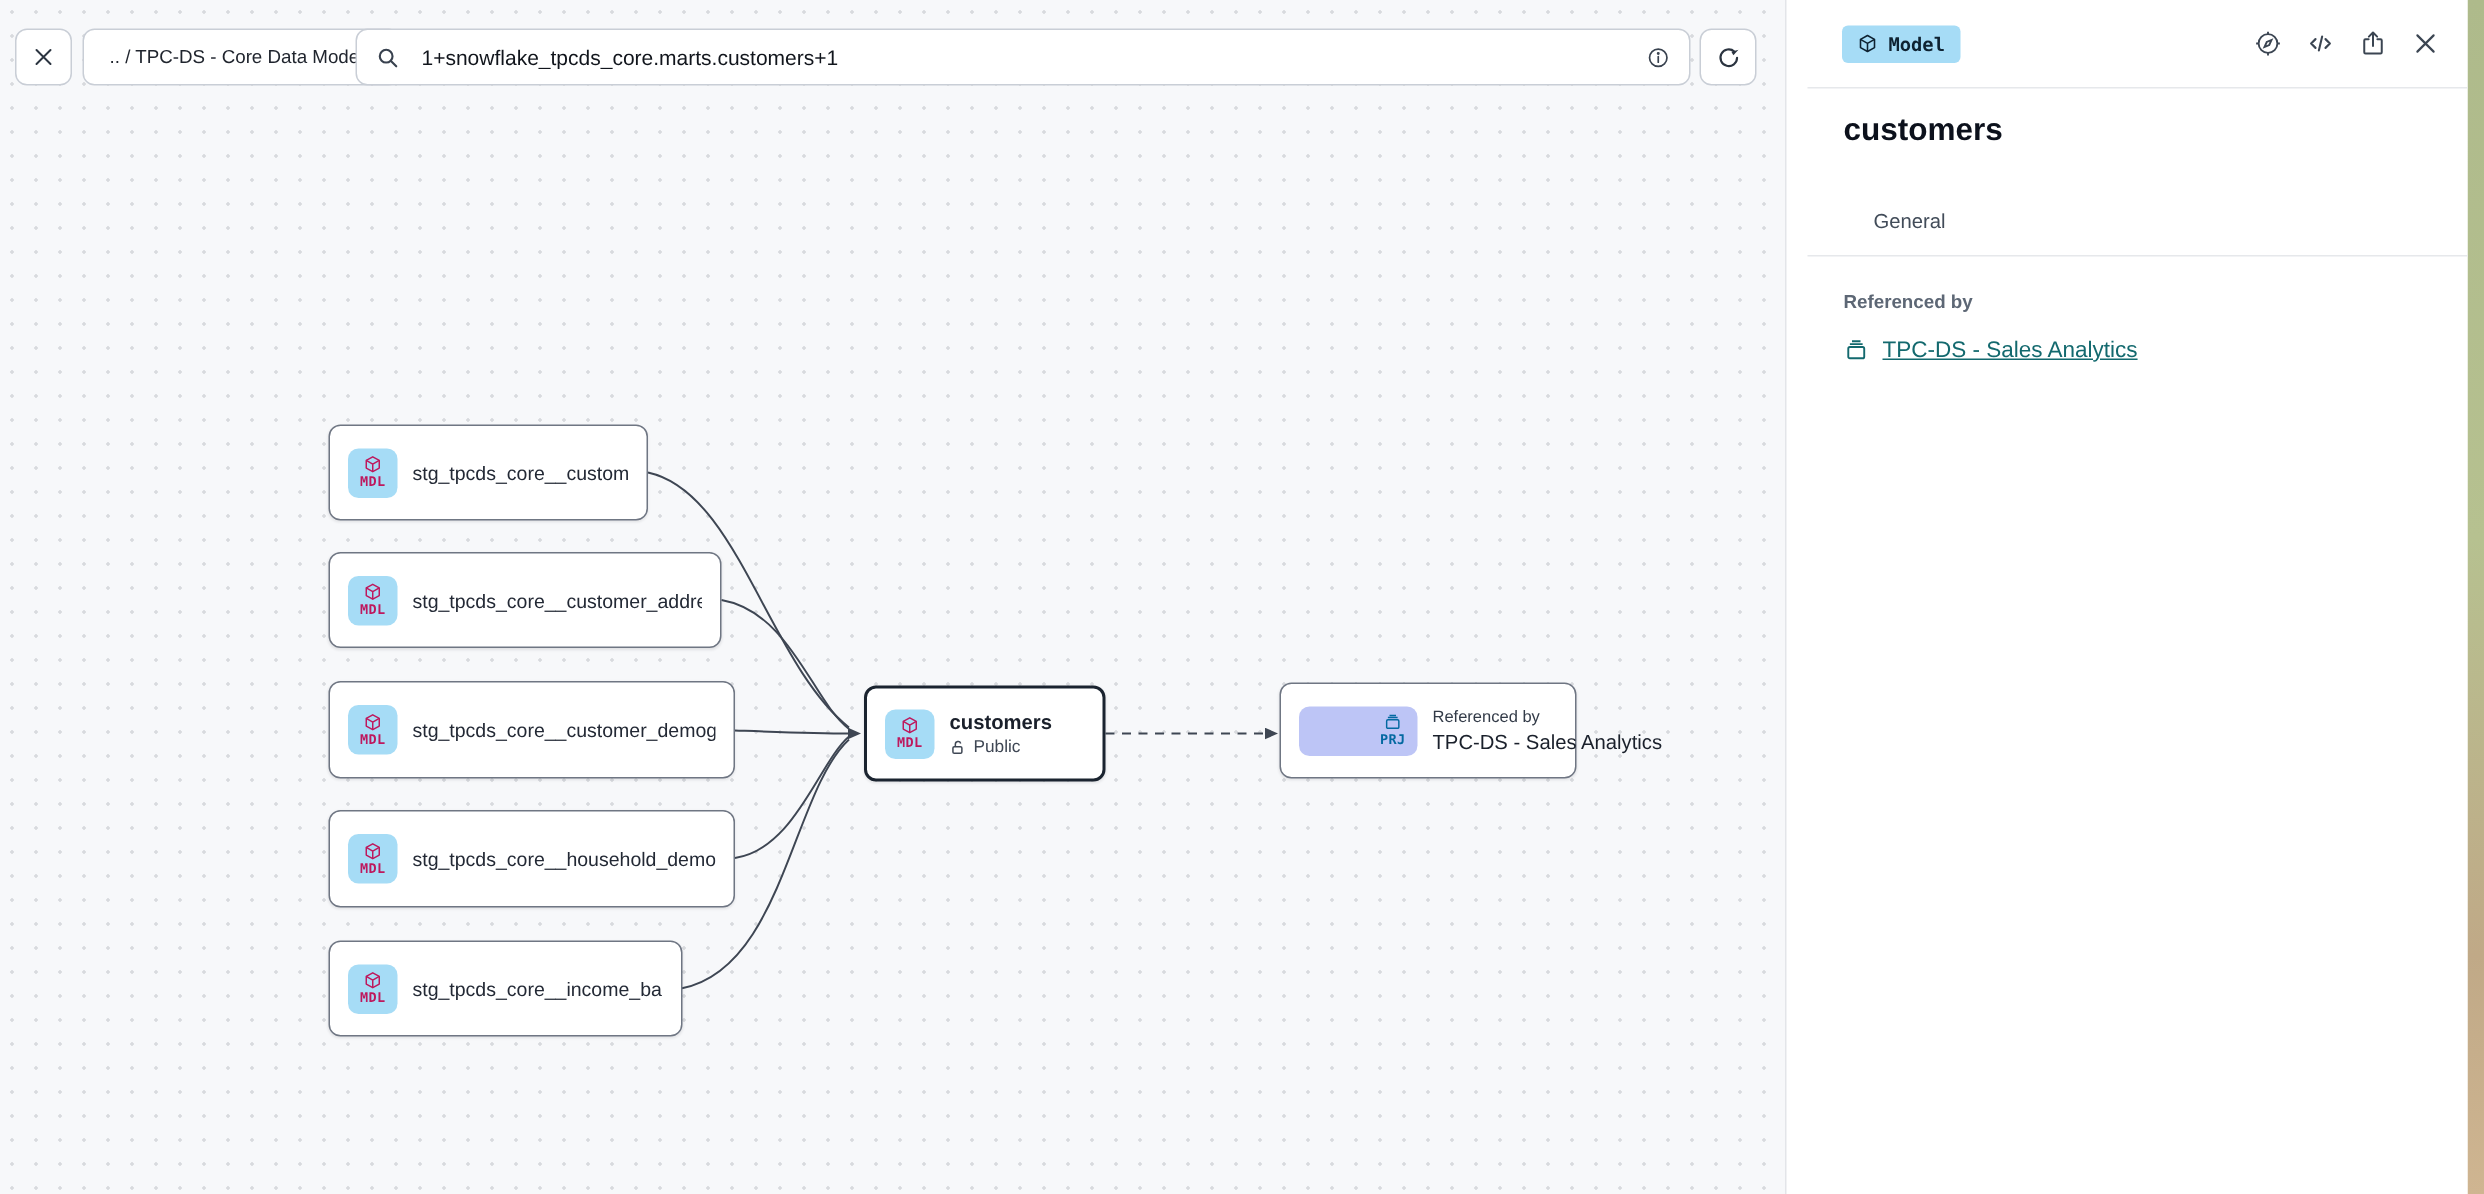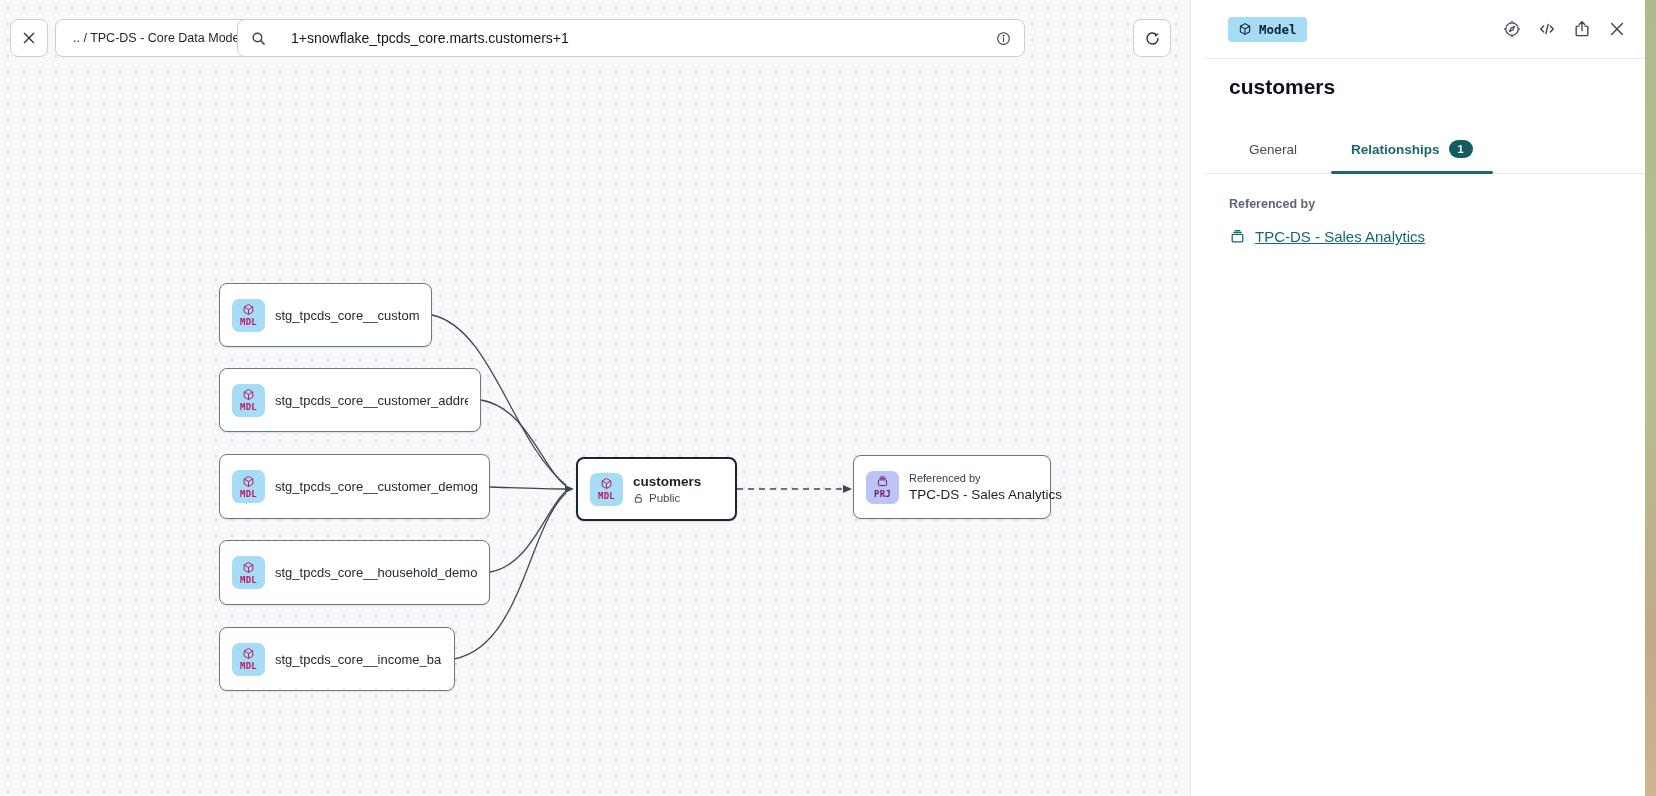--- a/index.html
+++ b/index.html
@@ -12,37 +12,37 @@
           background-image:radial-gradient(circle,#d8dade 1px,transparent 1.3px);
           background-size:16px 16px;}
   .edges{position:absolute;left:0;top:0;pointer-events:none;z-index:1;}
 
   
   .tb-btn{position:absolute;top:19px;height:38px;box-sizing:border-box;background:#fff;
           border:1px solid #c9ced6;border-radius:8px;display:flex;align-items:center;
           justify-content:center;color:#2b3440;z-index:5;cursor:pointer;}
   .close-btn{left:10px;width:38px;}
   .crumb-btn{left:55px;padding:0 17px;font-size:12.5px;font-weight:500;color:#20252e;}
-  .search-bar{position:absolute;left:237px;top:19px;width:788px;height:38px;box-sizing:border-box;
+  .search-bar{position:absolute;left:237px;top:19px;width:890px;height:38px;box-sizing:border-box;
           background:#fff;border:1px solid #c9ced6;border-radius:8px;display:flex;
-          align-items:center;padding:0 12px;gap:22px;z-index:5;color:#39424f;}
+          align-items:center;padding:0 12px;gap:12px;z-index:5;color:#39424f;}
   .search-bar input{flex:1;border:none;outline:none;background:transparent;
           font-family:"Liberation Sans",sans-serif;font-size:14px;color:#11151c;}
   .refresh-btn{left:1133px;width:38px;}
 
   
   .node{position:absolute;box-sizing:border-box;background:#fff;border:1px solid #6f7683;
         border-radius:8px;display:flex;align-items:center;gap:10px;padding:0 12px;
         box-shadow:0 1px 2px rgba(20,24,31,.10);z-index:2;cursor:pointer;}
   .node.selected{border:2px solid #1b2430;}
   .node-label{font-size:13px;color:#232935;white-space:nowrap;overflow:hidden;}
   .badge-sq{width:33px;height:33px;border-radius:7px;display:flex;flex-direction:column;
         align-items:center;justify-content:center;flex:none;}
   .badge-mdl{background:#a6dcf6;color:#be185d;}
-  .badge-prj{background:#bdc5f6;color:#701a75;}
+  .badge-prj{background:#bdc5f6;color:#0369a1;padding-left:46px;}
   .badge-sq svg{width:13px;height:13px;}
   .badge-sq .bt{font-family:"DejaVu Sans Mono",monospace;font-size:9px;font-weight:700;
         line-height:1;margin-top:2px;letter-spacing:.2px;}
   .ncol{display:flex;flex-direction:column;gap:3px;}
   .nname{font-size:13.5px;font-weight:600;color:#1a202b;}
   .nvis{display:flex;align-items:flex-end;gap:5px;font-size:11.5px;color:#3f4754;}
   .nvis svg{width:11px;height:11px;}
   .novr{font-size:11px;color:#333b48;}
   .nlab2{font-size:13.5px;color:#1a202b;white-space:nowrap;}
 
@@ -266,24 +266,20 @@
     </div>
 
     <div class="panel-body">
       <h1 class="panel-title">customers</h1>
     </div>
 
     <div class="tabs">
       <span class="tab">
         <span>General</span>
       </span>
-      <span class="tab active">
-        <span>Relationships</span>
-        <span class="count-pill">1</span>
-      </span>
     </div>
 
     <div class="section">
       <div class="section-label">Referenced by</div>
       <a class="ref-link">
         <svg viewBox="0 0 24 24" fill="none" stroke="currentColor" stroke-width="1.8">
             <rect x="4.5" y="9" width="15" height="10.5" rx="1.5"></rect>
             <path d="M6,6.2 H18 M8,3.6 H16"></path>
           </svg>
         <span>TPC-DS - Sales Analytics</span>

